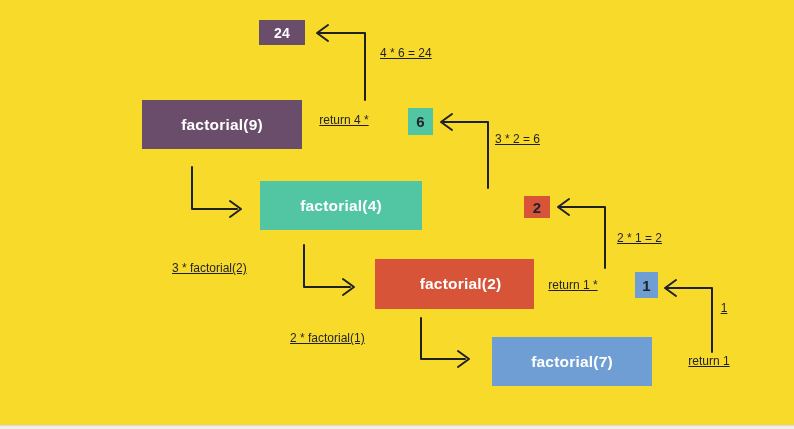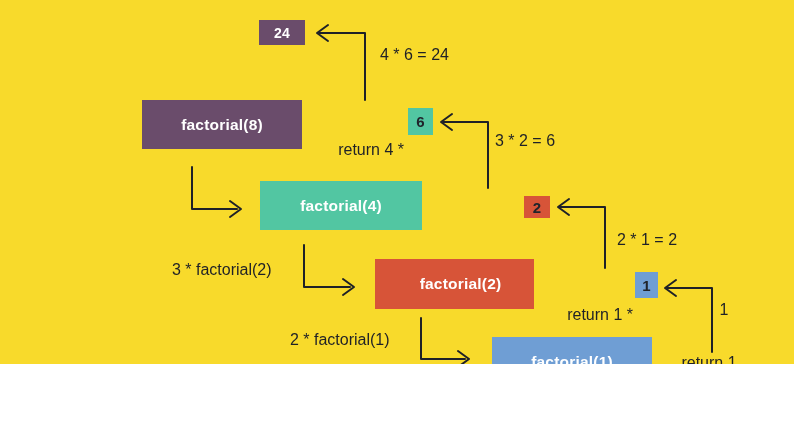--- a/index.html
+++ b/index.html
@@ -1,20 +1,20 @@
 <!DOCTYPE html>
 <html><head>
 <meta charset="utf-8">
 <style>
   * { margin: 0; padding: 0; box-sizing: border-box; }
   html, body { background: #ffffff; }
   #stage {
     position: relative;
     width: 794px;
-    height: 364px;
+    height: 429px;
     overflow: hidden;
     font-family: "Liberation Sans", sans-serif;
     background: #ffffff;
   }
   #canvas {
     position: absolute;
     left: 0; top: 0;
     width: 794px; height: 425px;
     background: #f8da2b;
   }
@@ -40,24 +40,25 @@
     display: flex;
     align-items: center;
     justify-content: center;
     color: #20242b;
     font-weight: bold;
     font-size: 15px;
   }
   .lbl {
     position: absolute;
     color: #1f2127;
-    font-size: 16px;
+    font-size: 12px;
     white-space: nowrap;
+    text-decoration: underline;
   }
-  .lbl.right { text-align: right; margin-top: 28px; }
+  .lbl.right { text-align: center; }
   .lbl.center { text-align: center; }
 
   .purple { background: #6a4c6b; }
   .teal   { background: #52c6a2; }
   .red    { background: #d75438; }
   .blue   { background: #6f9ed4; }
 
   
   #result-box { left: 259px; top: 20px;  width: 46px;  height: 25px; font-size: 14px; }
   #f4-box     { left: 142px; top: 100px; width: 160px; height: 49px; }
@@ -85,24 +86,24 @@
 
   #arrows { position: absolute; left: 0; top: 0; }
 </style>
 </head>
 <body>
 
 <div id="stage">
   <div id="canvas"></div>
 
   <div class="node purple" id="result-box">24</div>
-  <div class="node purple" id="f4-box">factorial(8)</div>
+  <div class="node purple" id="f4-box">factorial(9)</div>
   <div class="node teal" id="f3-box">factorial(4)</div>
   <div class="node red" id="f2-box">factorial(2)</div>
-  <div class="node blue" id="f1-box">factorial(1)</div>
+  <div class="node blue" id="f1-box">factorial(7)</div>
 
   <div class="chip teal" id="v6-chip">6</div>
   <div class="chip red" id="v2-chip">2</div>
   <div class="chip blue" id="v1-chip">1</div>
 
   <div class="lbl" id="lbl-calc4">4 * 6 = 24</div>
   <div class="lbl right" id="lbl-ret4">return 4 *</div>
   <div class="lbl" id="lbl-calc3">3 * 2 = 6</div>
   <div class="lbl" id="lbl-calc2">2 * 1 = 2</div>
   <div class="lbl" id="lbl-call3">3 * factorial(2)</div>

